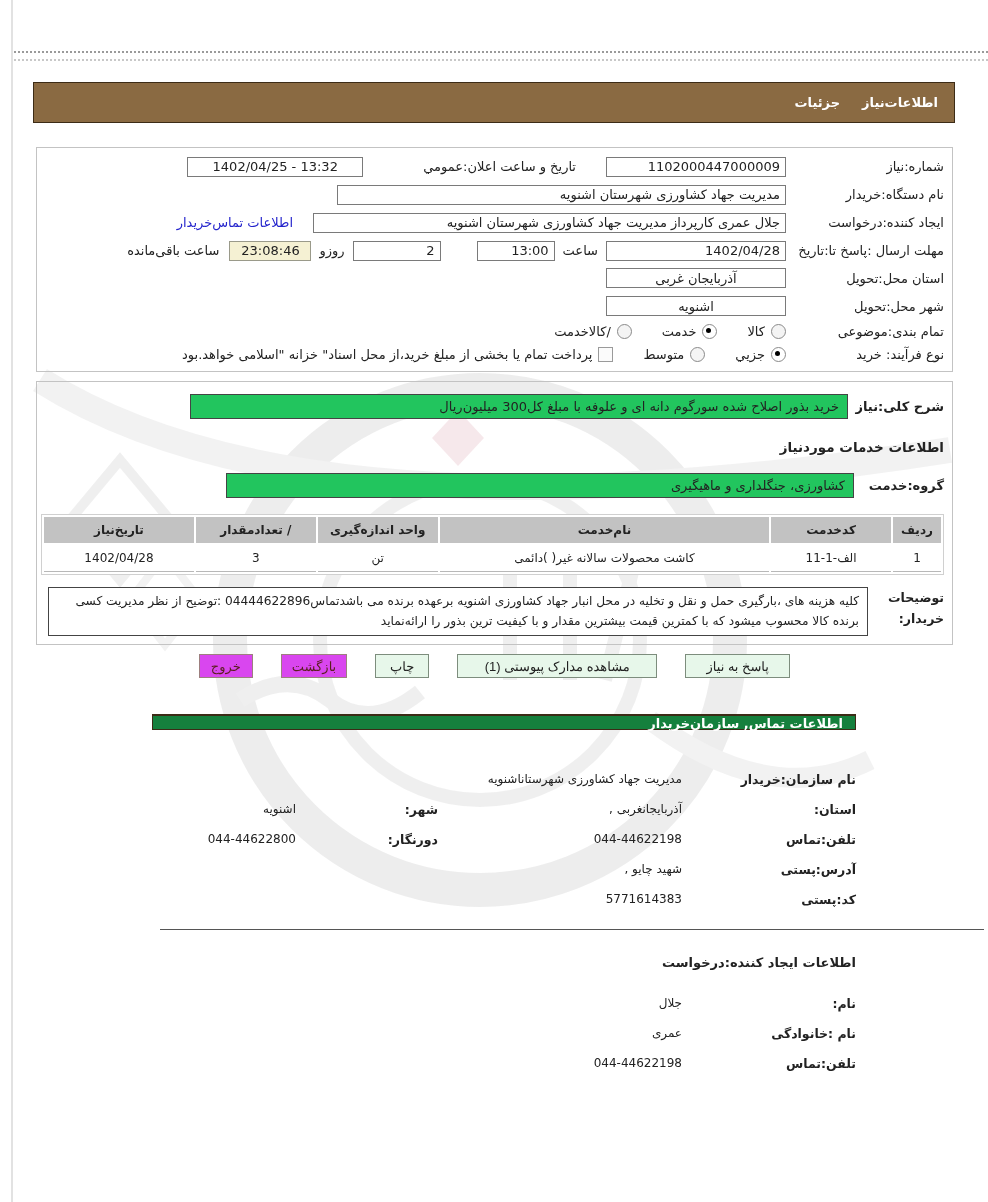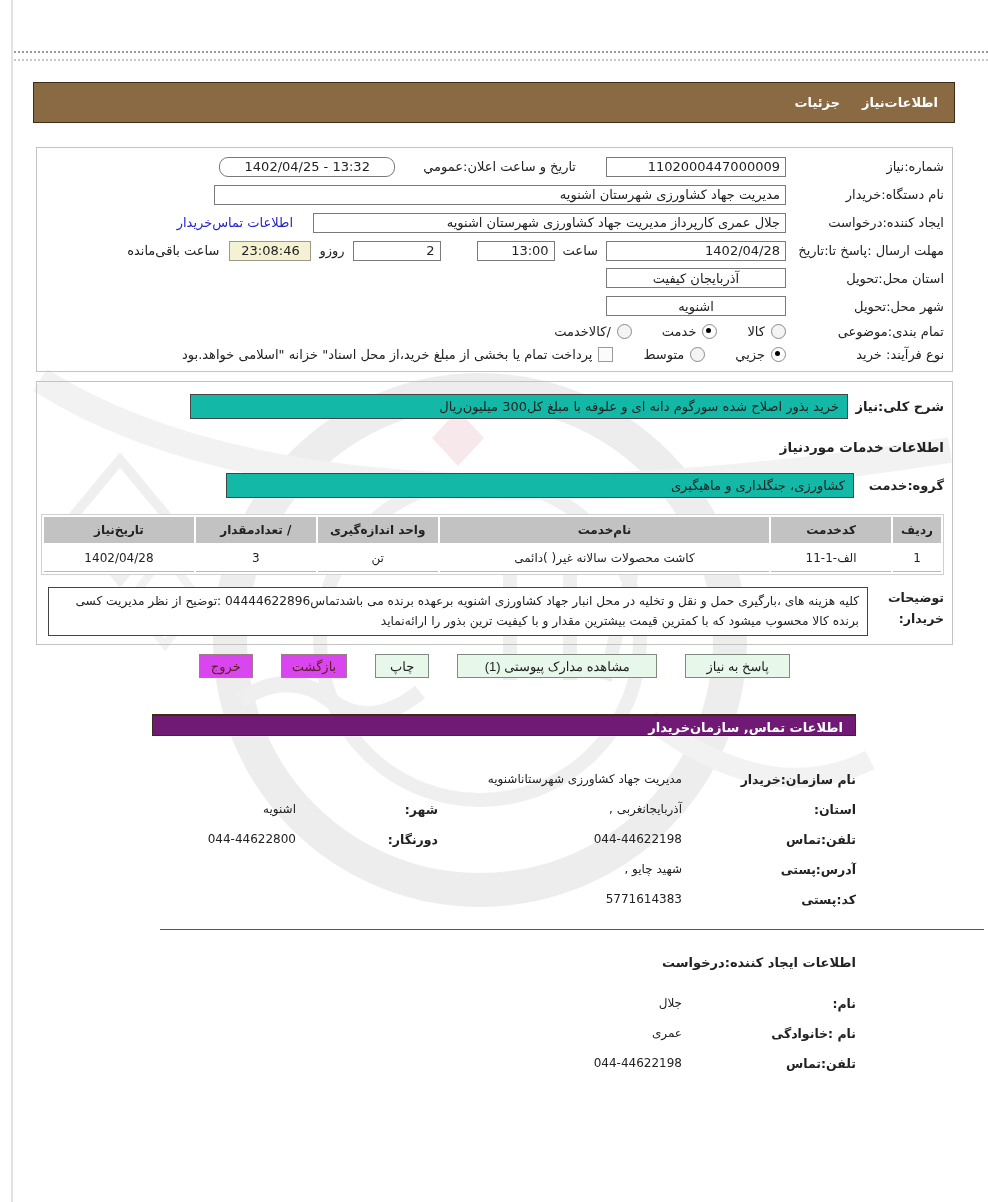--- a/index.html
+++ b/index.html
@@ -7,49 +7,49 @@
         direction:rtl;font-family:"DejaVu Sans",sans-serif;color:#222;}
   .abs{position:absolute;box-sizing:border-box;}
   
   .left-line{left:11px;top:0;width:2px;height:1202px;background:#e2e2e2;}
   .dot1{left:14px;top:51px;width:974px;border-top:2px dotted #9a9a9a;}
   .dot2{left:14px;top:59px;width:974px;border-top:2px dotted #c8c8c8;}
   
   .tabbar{left:33px;top:82px;width:922px;height:41px;background:#8a6a42;border:1px solid #3c2b16;
           display:flex;align-items:center;justify-content:flex-start;gap:22px;padding:0 16px;
           color:#fff;font-size:13px;font-weight:bold;}
-  .bar2{left:152px;top:714px;width:704px;height:22px;background:#701a75;border:1px solid #3c2b16;
+  .bar2{left:152px;top:714px;width:704px;height:16px;background:#15803d;border:1px solid #3c2b16;
         border-top-width:2px;color:#fff;font-size:13px;font-weight:bold;
-        display:flex;align-items:flex-end;padding:0 12px;}
+        display:flex;align-items:flex-start;padding:0 12px;}
   
   .box1{left:36px;top:147px;width:917px;height:225px;border:1px solid #c3c3c3;background:transparent;
         display:flex;flex-direction:column;justify-content:space-around;padding:5px 8px;}
   .box2{left:36px;top:381px;width:917px;height:264px;border:1px solid #c3c3c3;padding:12px 8px 0;}
   .frow{display:flex;align-items:center;font-size:13px;}
   .w-lbl{flex:0 0 158px;text-align:right;}
   .ibox{border:1px solid #7a7a7a;background:#fff;height:20px;display:flex;align-items:center;
         padding:0 5px;font-size:13px;box-sizing:border-box;flex-shrink:0;}
   .cen{justify-content:center;}
   .beige{background:#f5f1d3;border:1px solid #9a9a8a;justify-content:center;}
   .link{color:#2323cc;cursor:pointer;}
   .radio{width:13px;height:13px;border-radius:50%;border:1px solid #8a8a8a;background:#f4f4f4;
          display:inline-block;position:relative;flex-shrink:0;}
   .radio.on{background:#fff;}
   .radio.on::after{content:"";position:absolute;left:3px;top:3px;width:5px;height:5px;
          border-radius:50%;background:#000;}
   .chk{width:13px;height:13px;border:1px solid #9a9a9a;background:#fbfbfb;display:inline-block;flex-shrink:0;}
   .rgroup{display:flex;align-items:center;gap:6px;}
   .mr8{margin-right:8px;}.mr10{margin-right:10px;}
   .mr20{margin-right:20px;}.mr30{margin-right:30px;}.mr36{margin-right:36px;}
-  .mr48{margin-right:30px;}.mr56{margin-right:28px;border-radius:9px;}
+  .mr48{margin-right:30px;}.mr56{margin-right:60px;}
   
   .b2row{display:flex;align-items:center;}
   .blabel{font-weight:bold;font-size:13px;flex-shrink:0;}
   .dbox{border:1px solid #444;height:25px;display:flex;align-items:center;padding:0 8px;
-        font-size:13px;box-sizing:border-box;background:#14b8a6;}
+        font-size:13px;box-sizing:border-box;background:#22c55e;}
   .b2head{font-weight:bold;font-size:13.5px;margin-top:20px;}
   table.svc{border-spacing:2px;border-collapse:separate;margin:16px auto 0;width:903px;
             border:1px solid #d0d0d0;background:#fff;}
   table.svc th{background:#c2c2c2;font-size:12px;font-weight:bold;height:24px;text-align:center;}
   table.svc td{background:#fff;font-size:12px;height:24px;text-align:center;border-bottom:1px solid #b8b8b8;}
   .nrow{display:flex;margin-top:12px;}
   .nlabel{width:76px;flex-shrink:0;font-weight:bold;font-size:12.5px;text-align:right;line-height:1.7;}
   .nbox{border:1px solid #444;width:820px;min-height:48px;font-size:12.2px;text-align:right;
         padding:4px 8px;line-height:1.6;box-sizing:border-box;background:#fff;}
   
@@ -105,21 +105,21 @@
       <span class="w-lbl">شماره:نیاز</span>
       <div class="ibox" style="width:180px">1102000447000009</div>
       <span class="mr48">تاریخ و ساعت اعلان:عمومي</span>
       <div class="ibox cen mr56" style="width:176px">
           <span dir="ltr">1402/04/25 - 13:32</span>
         </div>
     </div>
 
     <div class="frow">
       <span class="w-lbl">نام دستگاه:خریدار</span>
-      <div class="ibox" style="width:572px">مدیریت جهاد کشاورزی شهرستان اشنویه</div>
+      <div class="ibox" style="width:449px">مدیریت جهاد کشاورزی شهرستان اشنویه</div>
     </div>
 
     <div class="frow">
       <span class="w-lbl">ایجاد کننده:درخواست</span>
       <div class="ibox" style="width:473px">جلال عمری کارپرداز مدیریت جهاد کشاورزی شهرستان اشنویه</div>
       <span class="link mr20">اطلاعات تماس‌خریدار</span>
     </div>
 
     <div class="frow">
       <span class="w-lbl">مهلت ارسال :پاسخ تا:تاریخ</span>
@@ -133,21 +133,21 @@
       <div class="ibox mr36" style="width:88px">2</div>
       <span class="mr8">روزو</span>
       <div class="ibox beige mr8" style="width:82px">
           <span dir="ltr">23:08:46</span>
         </div>
       <span class="mr10">ساعت باقی‌مانده</span>
     </div>
 
     <div class="frow">
       <span class="w-lbl">استان محل:تحویل</span>
-      <div class="ibox cen" style="width:180px">آذربایجان کیفیت</div>
+      <div class="ibox cen" style="width:180px">آذربایجان غربی</div>
     </div>
 
     <div class="frow">
       <span class="w-lbl">شهر محل:تحویل</span>
       <div class="ibox cen" style="width:180px">اشنویه</div>
     </div>
 
     <div class="frow">
       <span class="w-lbl">تمام بندی:موضوعی</span>
       <span class="rgroup">

